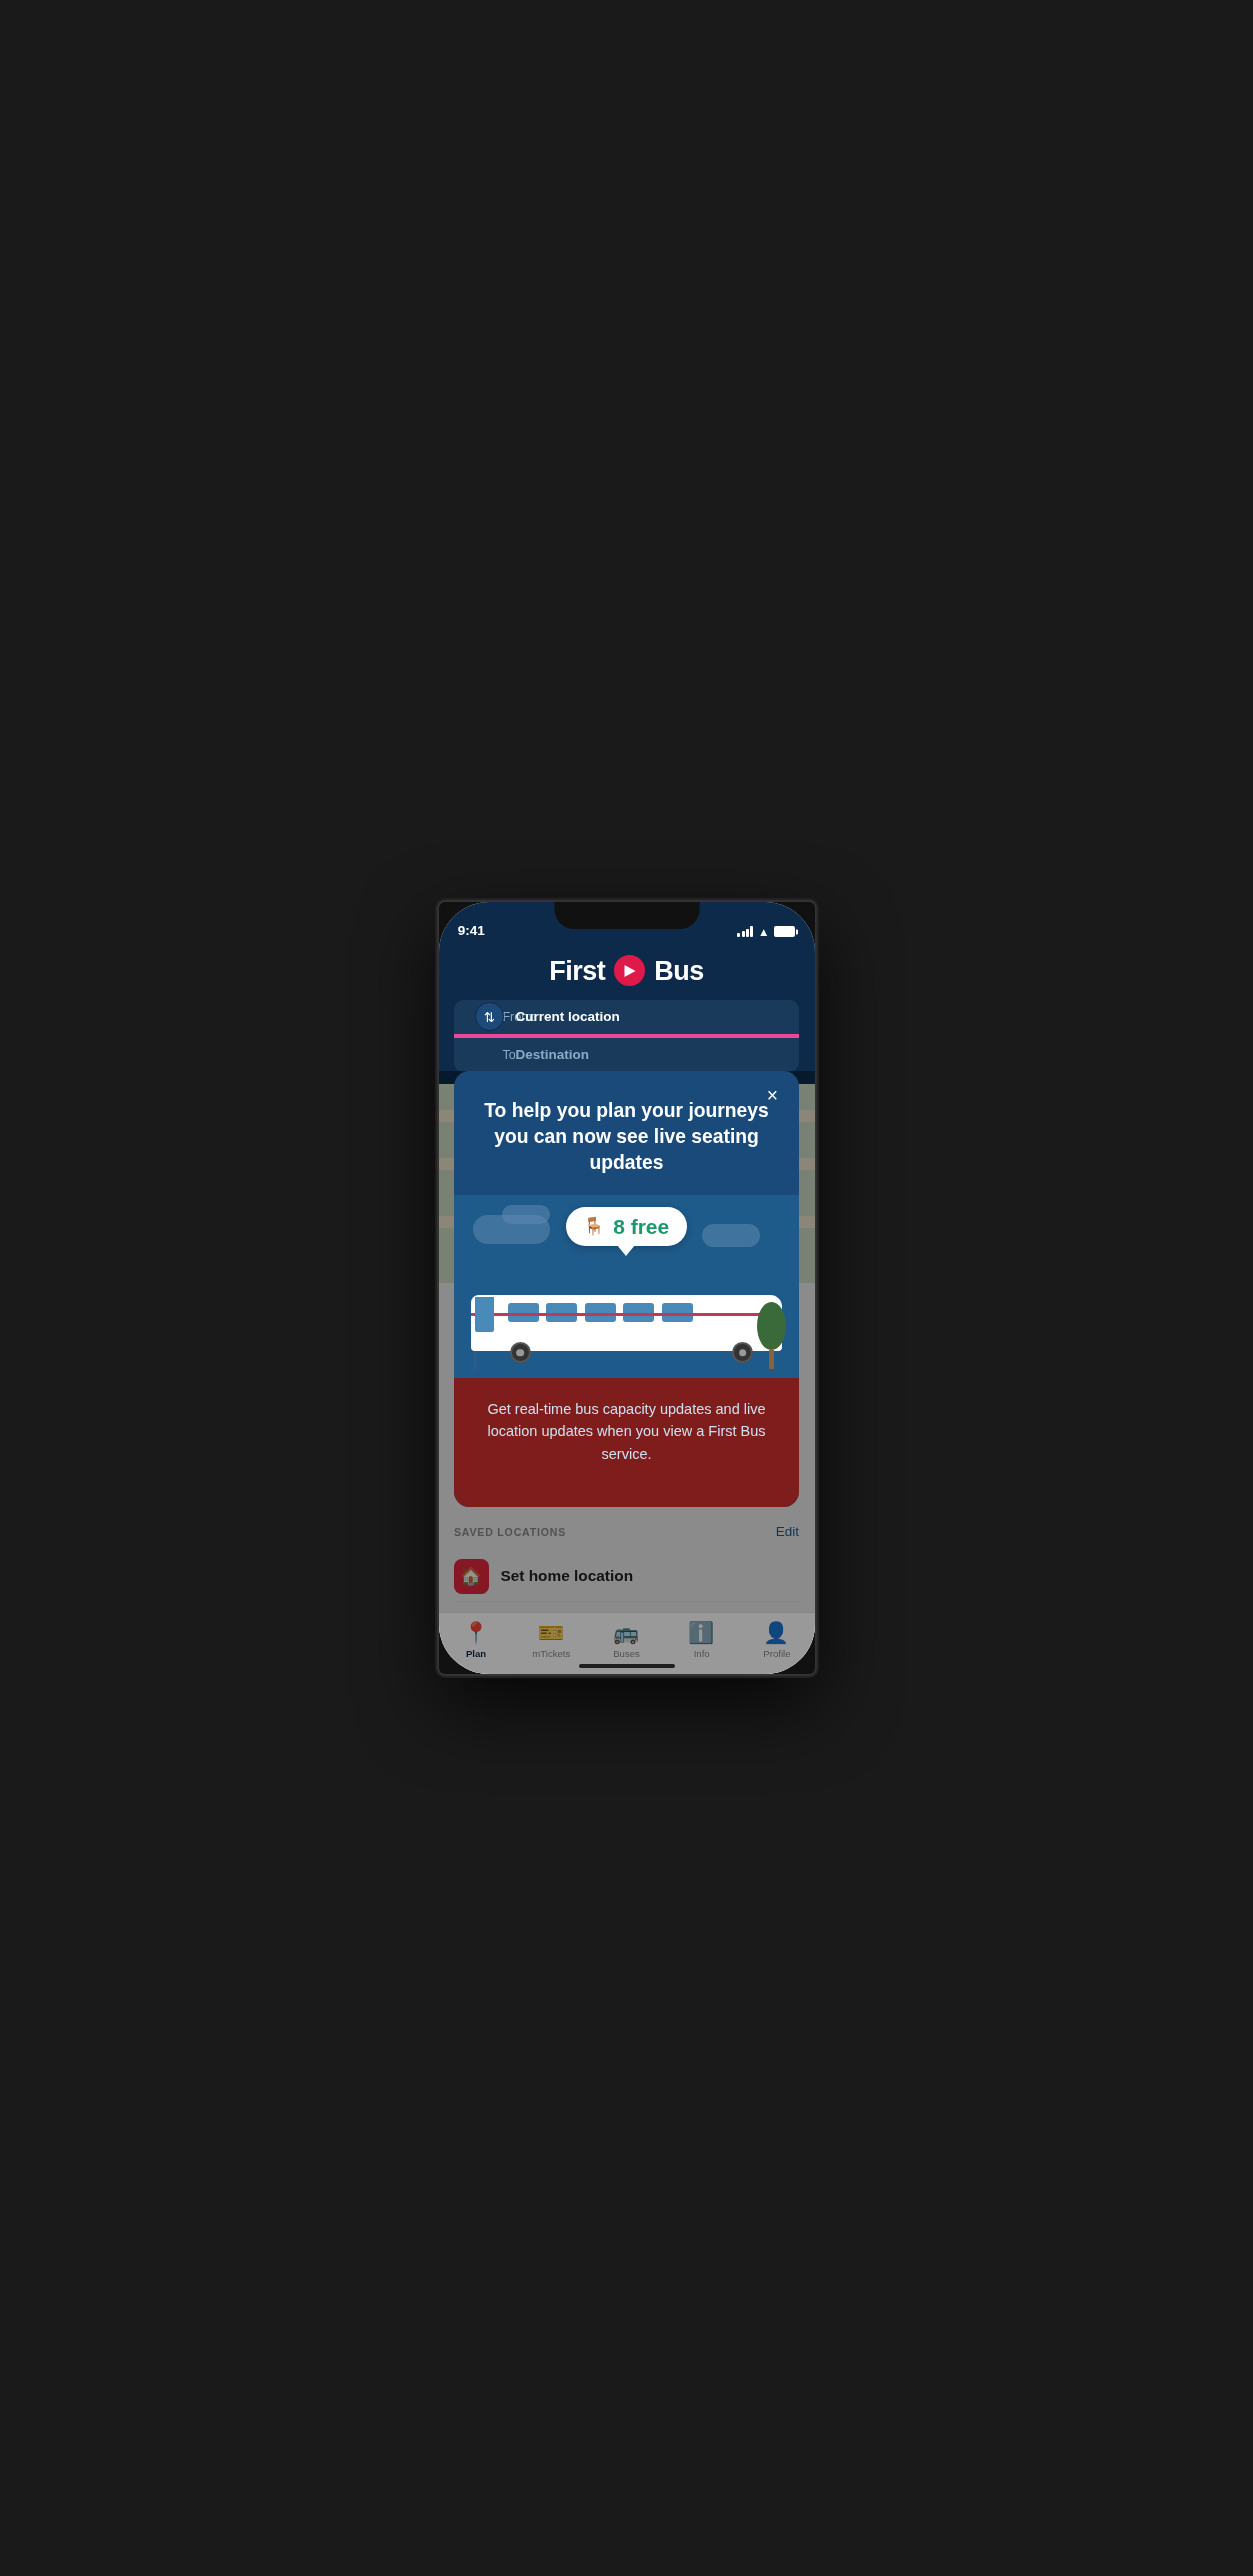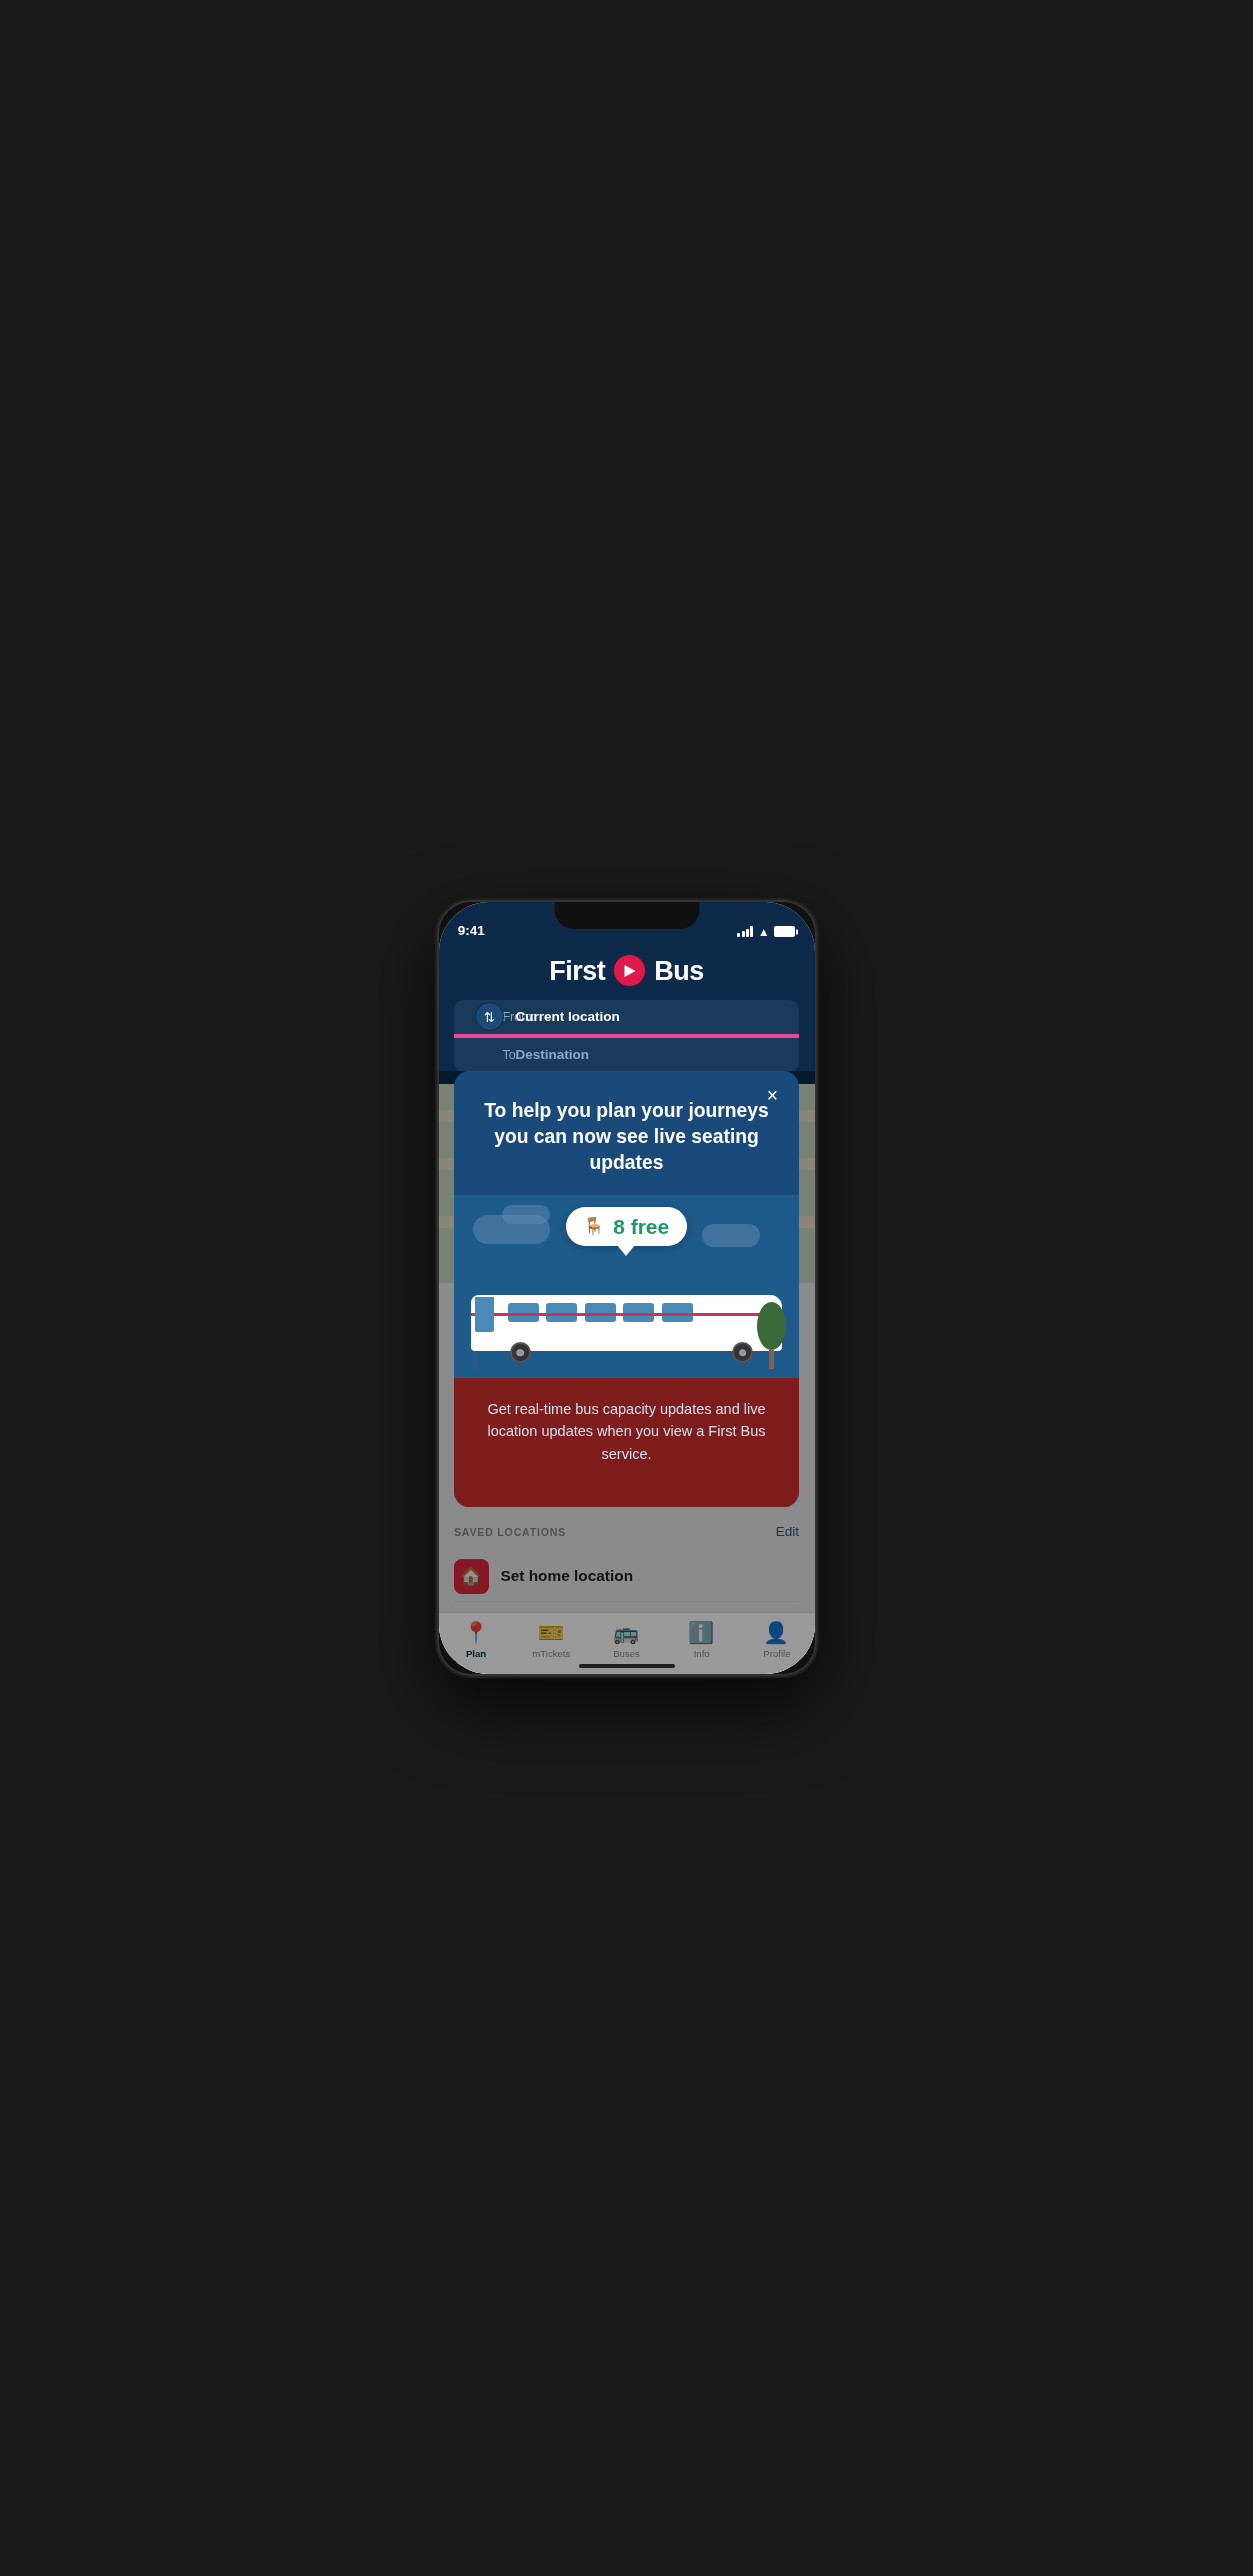--- a/index.html
+++ b/index.html
@@ -8,21 +8,21 @@
       display: flex;
       justify-content: center;
       align-items: center;
       min-height: 100vh;
       font-family: -apple-system, BlinkMacSystemFont, 'Segoe UI', sans-serif;
     }
     .phone-container {
       width: 376px;
       height: 772px;
       background: #111;
-      border-radius: 32px;
+      border-radius: 6px;
       position: relative;
       box-shadow: 0 0 0 1.9px #333, 0 0 0 3.9px #222, 0 29px 77px rgba(0,0,0,0.8);
       overflow: hidden;
     }
     .phone-screen {
       position: absolute;
       top: 0; left: 0; right: 0; bottom: 0;
       border-radius: 50px;
       overflow: hidden;
       background: #e8e8e8;

